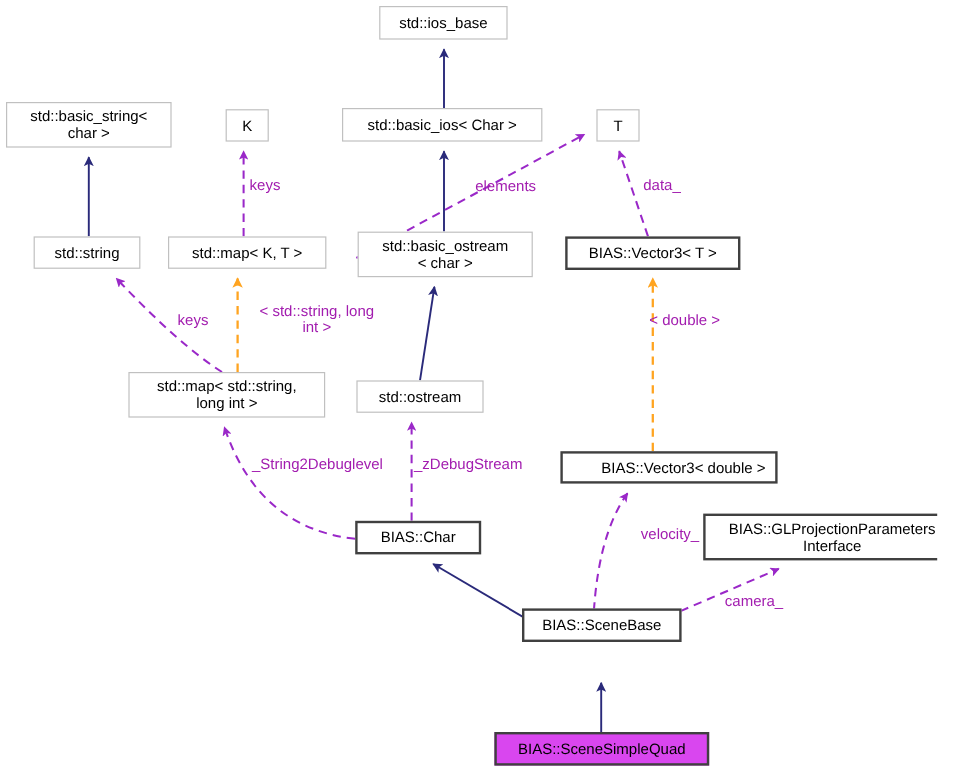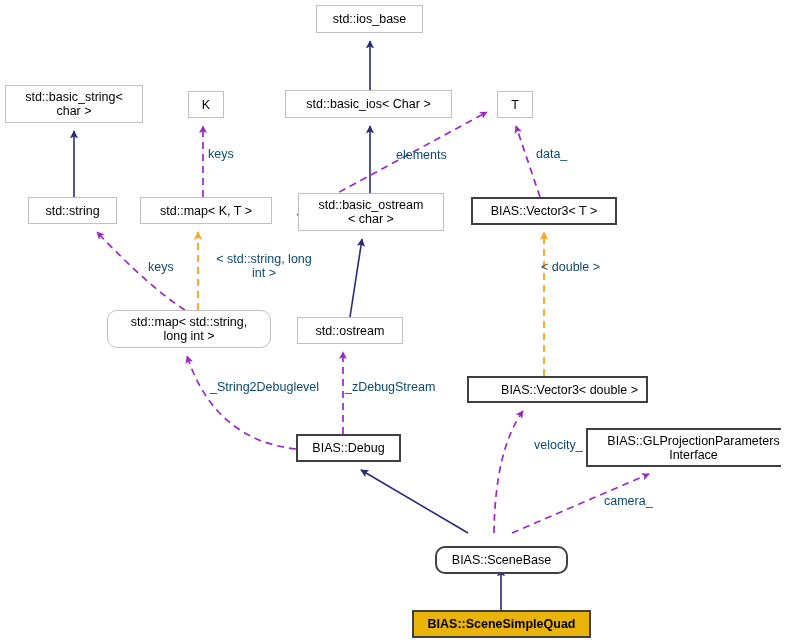--- a/index.html
+++ b/index.html
@@ -38,28 +38,27 @@
   .node.light {
     border: 1px solid #c0c0c0;
     font-size: 12.5px;
   }
   .node.bold {
     border: 2px solid #404040;
     font-size: 12.5px;
   }
   .node.filled {
     border: 2px solid #404040;
-    background: #eab308;
+    background: #d946ef;
     font-size: 12.5px;
-    font-weight: bold;
   }
   .edge-label {
     position: absolute;
     font-size: 12.5px;
-    color: #0c4a6e;
+    color: #a21caf;
     line-height: 1.15;
     white-space: pre-line;
     z-index: 6;
     background: transparent;
   }
   .edge-label.center {
     text-align: center;
   }
 </style>
 </head>
@@ -126,33 +125,33 @@
 
   <div class="node light" style="left:28px; top:197px; width:89px; height:27px;">std::string</div>
 
   <div class="node light" style="left:140px; top:197px; width:132px; height:27px;">std::map&lt; K, T &gt;</div>
 
   <div class="node light" style="left:298px; top:193px; width:146px; height:38px;">std::basic_ostream
 &lt; char &gt;</div>
 
   <div class="node bold" style="left:471px; top:197px; width:146px; height:28px;">BIAS::Vector3&lt; T &gt;</div>
 
-  <div class="node light" style="left:107px; top:310px; width:164px; height:38px;border-radius:10px;">std::map&lt; std::string,
+  <div class="node light" style="left:107px; top:310px; width:164px; height:38px;">std::map&lt; std::string,
 long int &gt;</div>
 
   <div class="node light" style="left:297px; top:317px; width:106px; height:27px;">std::ostream</div>
 
   <div class="node bold" style="left:467px; top:376px; width:181px; height:27px;padding-left:24px;">BIAS::Vector3&lt; double &gt;</div>
 
-  <div class="node bold" style="left:296px; top:434px; width:105px; height:28px;">BIAS::Debug</div>
+  <div class="node bold" style="left:296px; top:434px; width:105px; height:28px;">BIAS::Char</div>
 
   <div class="node bold" style="left:586px; top:428px; width:215px; height:39px;">BIAS::GLProjectionParameters
 Interface</div>
 
-  <div class="node bold" style="left:435px; top:546px; width:133px; height:28px;border-radius:10px;">BIAS::SceneBase</div>
+  <div class="node bold" style="left:435px; top:507px; width:133px; height:28px;">BIAS::SceneBase</div>
 
   <div class="node filled" style="left:412px; top:610px; width:179px; height:28px;">BIAS::SceneSimpleQuad</div>
 
   <div class="edge-label" style="left:208px; top:147px;">keys</div>
 
   <div class="edge-label" style="left:396px; top:148px;">elements</div>
 
   <div class="edge-label" style="left:536px; top:147px;">data_</div>
 
   <div class="edge-label" style="left:148px; top:260px;">keys</div>

